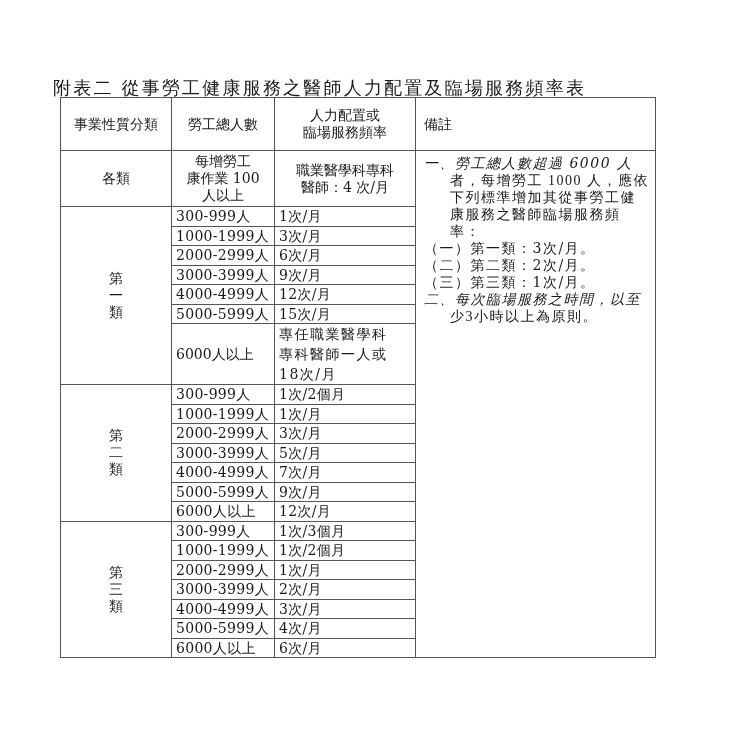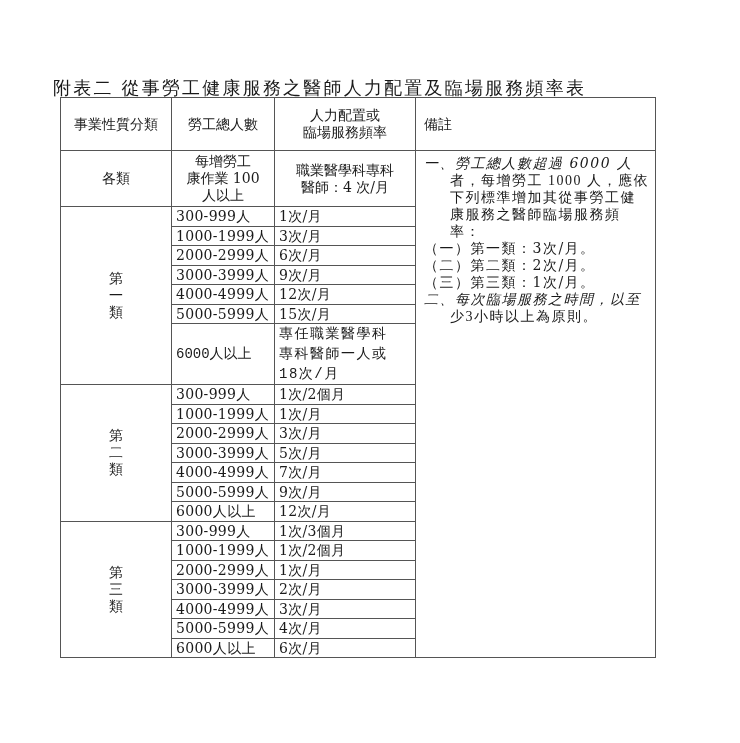--- a/index.html
+++ b/index.html
@@ -6,21 +6,21 @@
   body { width: 740px; height: 743px; position: relative; overflow: hidden;
          font-family: "DejaVu Serif", "Liberation Serif", serif; color: #1a1a1a; }
   .title { position: absolute; left: 53px; top: 76px; font-size: 18px; letter-spacing: 2.2px; white-space: nowrap; }
   table.main { position: absolute; left: 60px; top: 97px; border-collapse: collapse; table-layout: fixed; width: 595px; }
   table.main td { border: 1.3px solid #555; padding: 0 4px; font-size: 14px; line-height: 17px; vertical-align: middle; }
   col.c1 { width: 111px; } col.c2 { width: 103px; } col.c3 { width: 141px; } col.c4 { width: 240px; }
   .hdr td { height: 52px; }
   .center { text-align: center; }
   .r-gen td { height: 55px; }
   .row td.n, .row td.f { height: 18.5px; line-height: 18px; font-size: 14px; letter-spacing: 0.3px; }
-  .row6 td { height: 60px; font-family: Liberation Mono, monospace; }
+  .row6 td { height: 60px; }
   .vert { text-align: center; line-height: 19px; }
   .vert span { display: block; }
   .notes { vertical-align: top !important; padding: 4px 6px 0 8px !important; font-size: 13.5px; line-height: 20px; letter-spacing: 1.5px; }
   .notes .p { display: block; font-style: italic; }
   .notes .ind { padding-left: 26px; display:block;font-family:Liberation Serif, serif; }
   .notes .sub { display:block; }
 </style>
 </head>
 <body>
 

